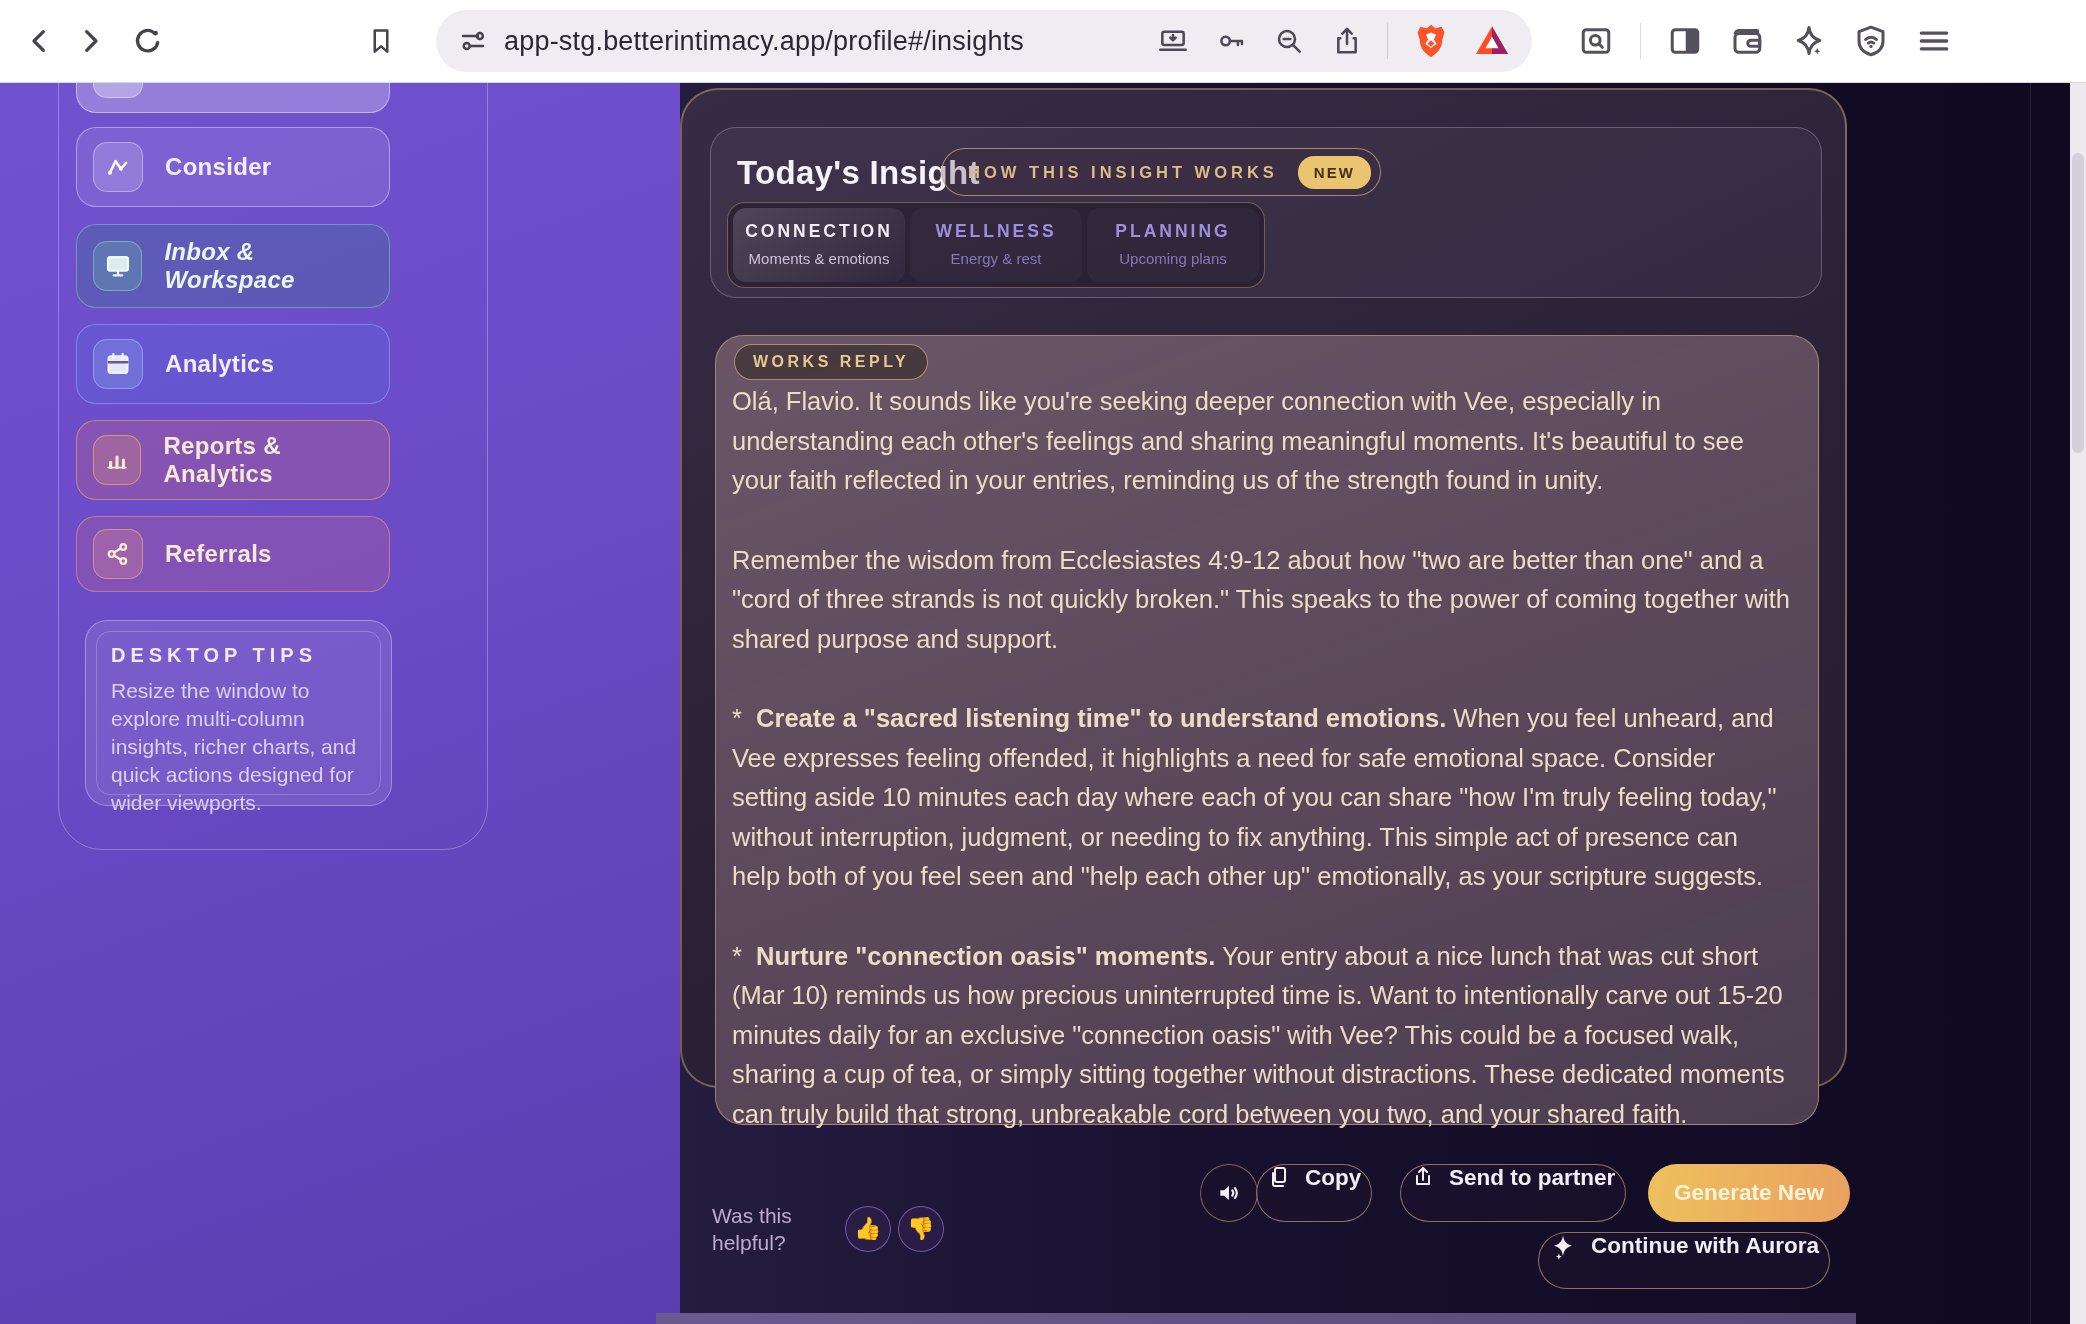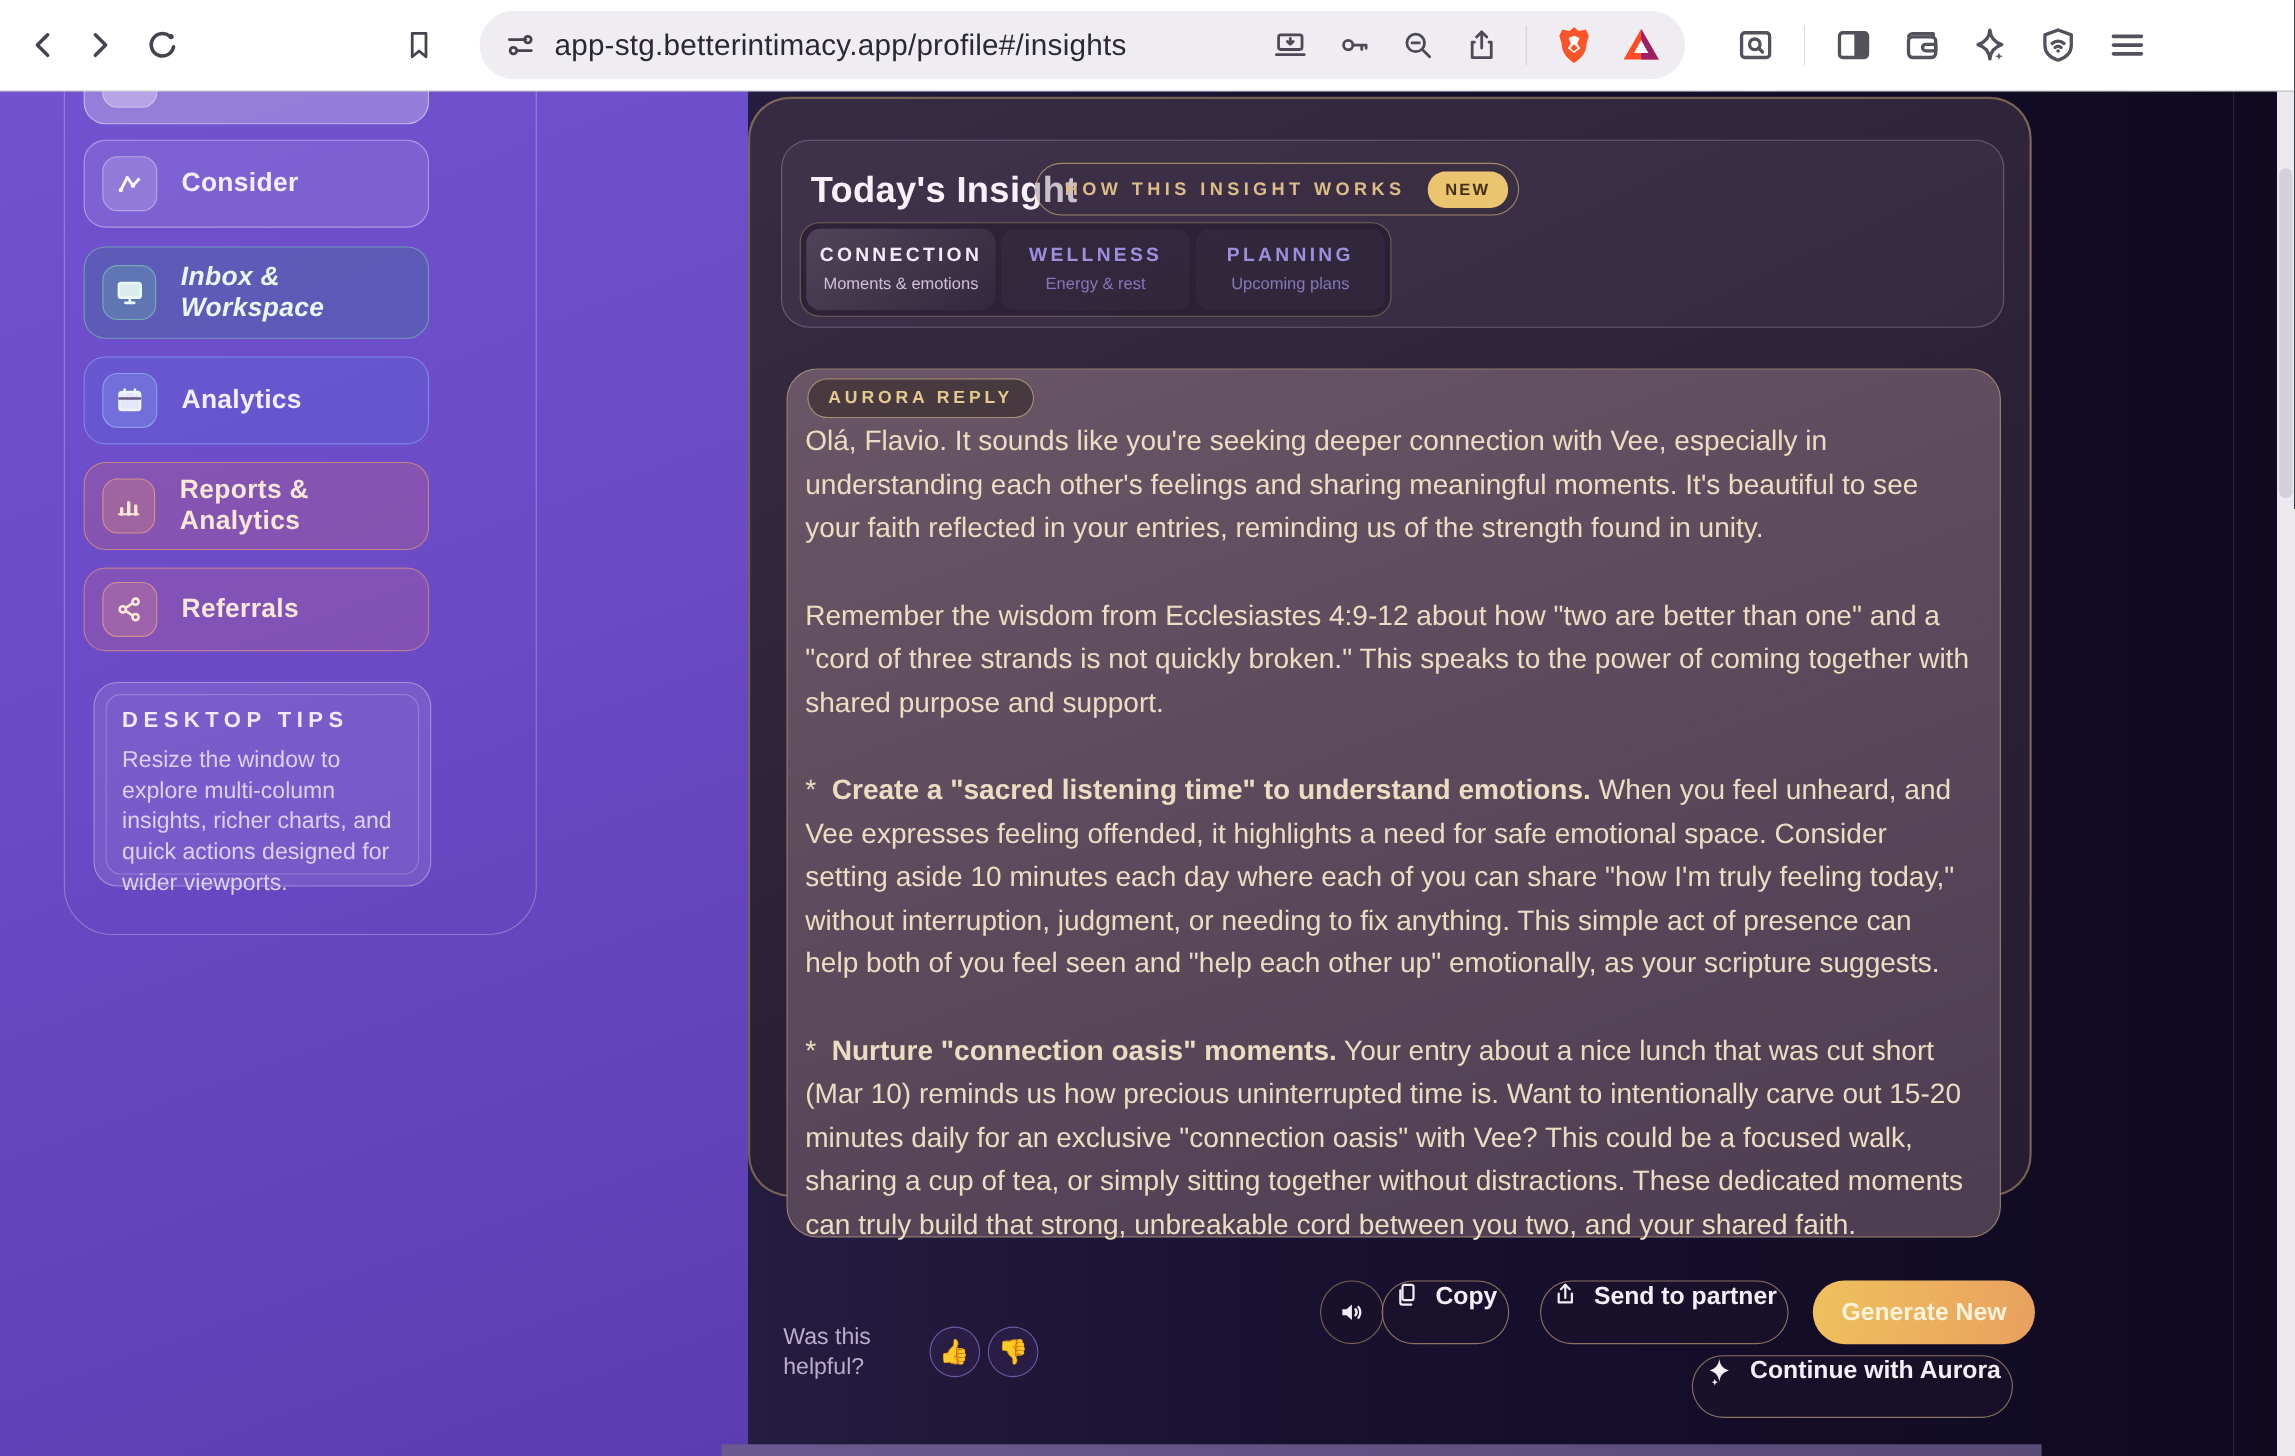--- a/index.html
+++ b/index.html
@@ -215,21 +215,21 @@
             <div class="t2">Energy &amp; rest</div>
           </div>
           <div class="tab">
             <div class="t1">PLANNING</div>
             <div class="t2">Upcoming plans</div>
           </div>
         </div>
     </div>
 
     <div class="reply-card">
-      <div class="aurora-badge">AURORA REPLY</div>
+      <div class="aurora-badge">WORKS REPLY</div>
       <div class="reply-text" id="reply-text">
           <p>Olá, Flavio. It sounds like you're seeking deeper connection with Vee, especially in understanding each other's feelings and sharing meaningful moments. It's beautiful to see your faith reflected in your entries, reminding us of the strength found in unity.</p>
           <p>Remember the wisdom from Ecclesiastes 4:9-12 about how "two are better than one" and a "cord of three strands is not quickly broken." This speaks to the power of coming together with shared purpose and support.</p>
           <p>*&nbsp;&nbsp;<b>Create a "sacred listening time" to understand emotions.</b> When you feel unheard, and Vee expresses feeling offended, it highlights a need for safe emotional space. Consider setting aside 10 minutes each day where each of you can share "how I'm truly feeling today," without interruption, judgment, or needing to fix anything. This simple act of presence can help both of you feel seen and "help each other up" emotionally, as your scripture suggests.</p>
           <p>*&nbsp;&nbsp;<b>Nurture "connection oasis" moments.</b> Your entry about a nice lunch that was cut short (Mar 10) reminds us how precious uninterrupted time is. Want to intentionally carve out 15-20 minutes daily for an exclusive "connection oasis" with Vee? This could be a focused walk, sharing a cup of tea, or simply sitting together without distractions. These dedicated moments can truly build that strong, unbreakable cord between you two, and your shared faith.</p>
         </div>
     </div>
   </div>
 
   <div class="helpful">Was this helpful?</div>

